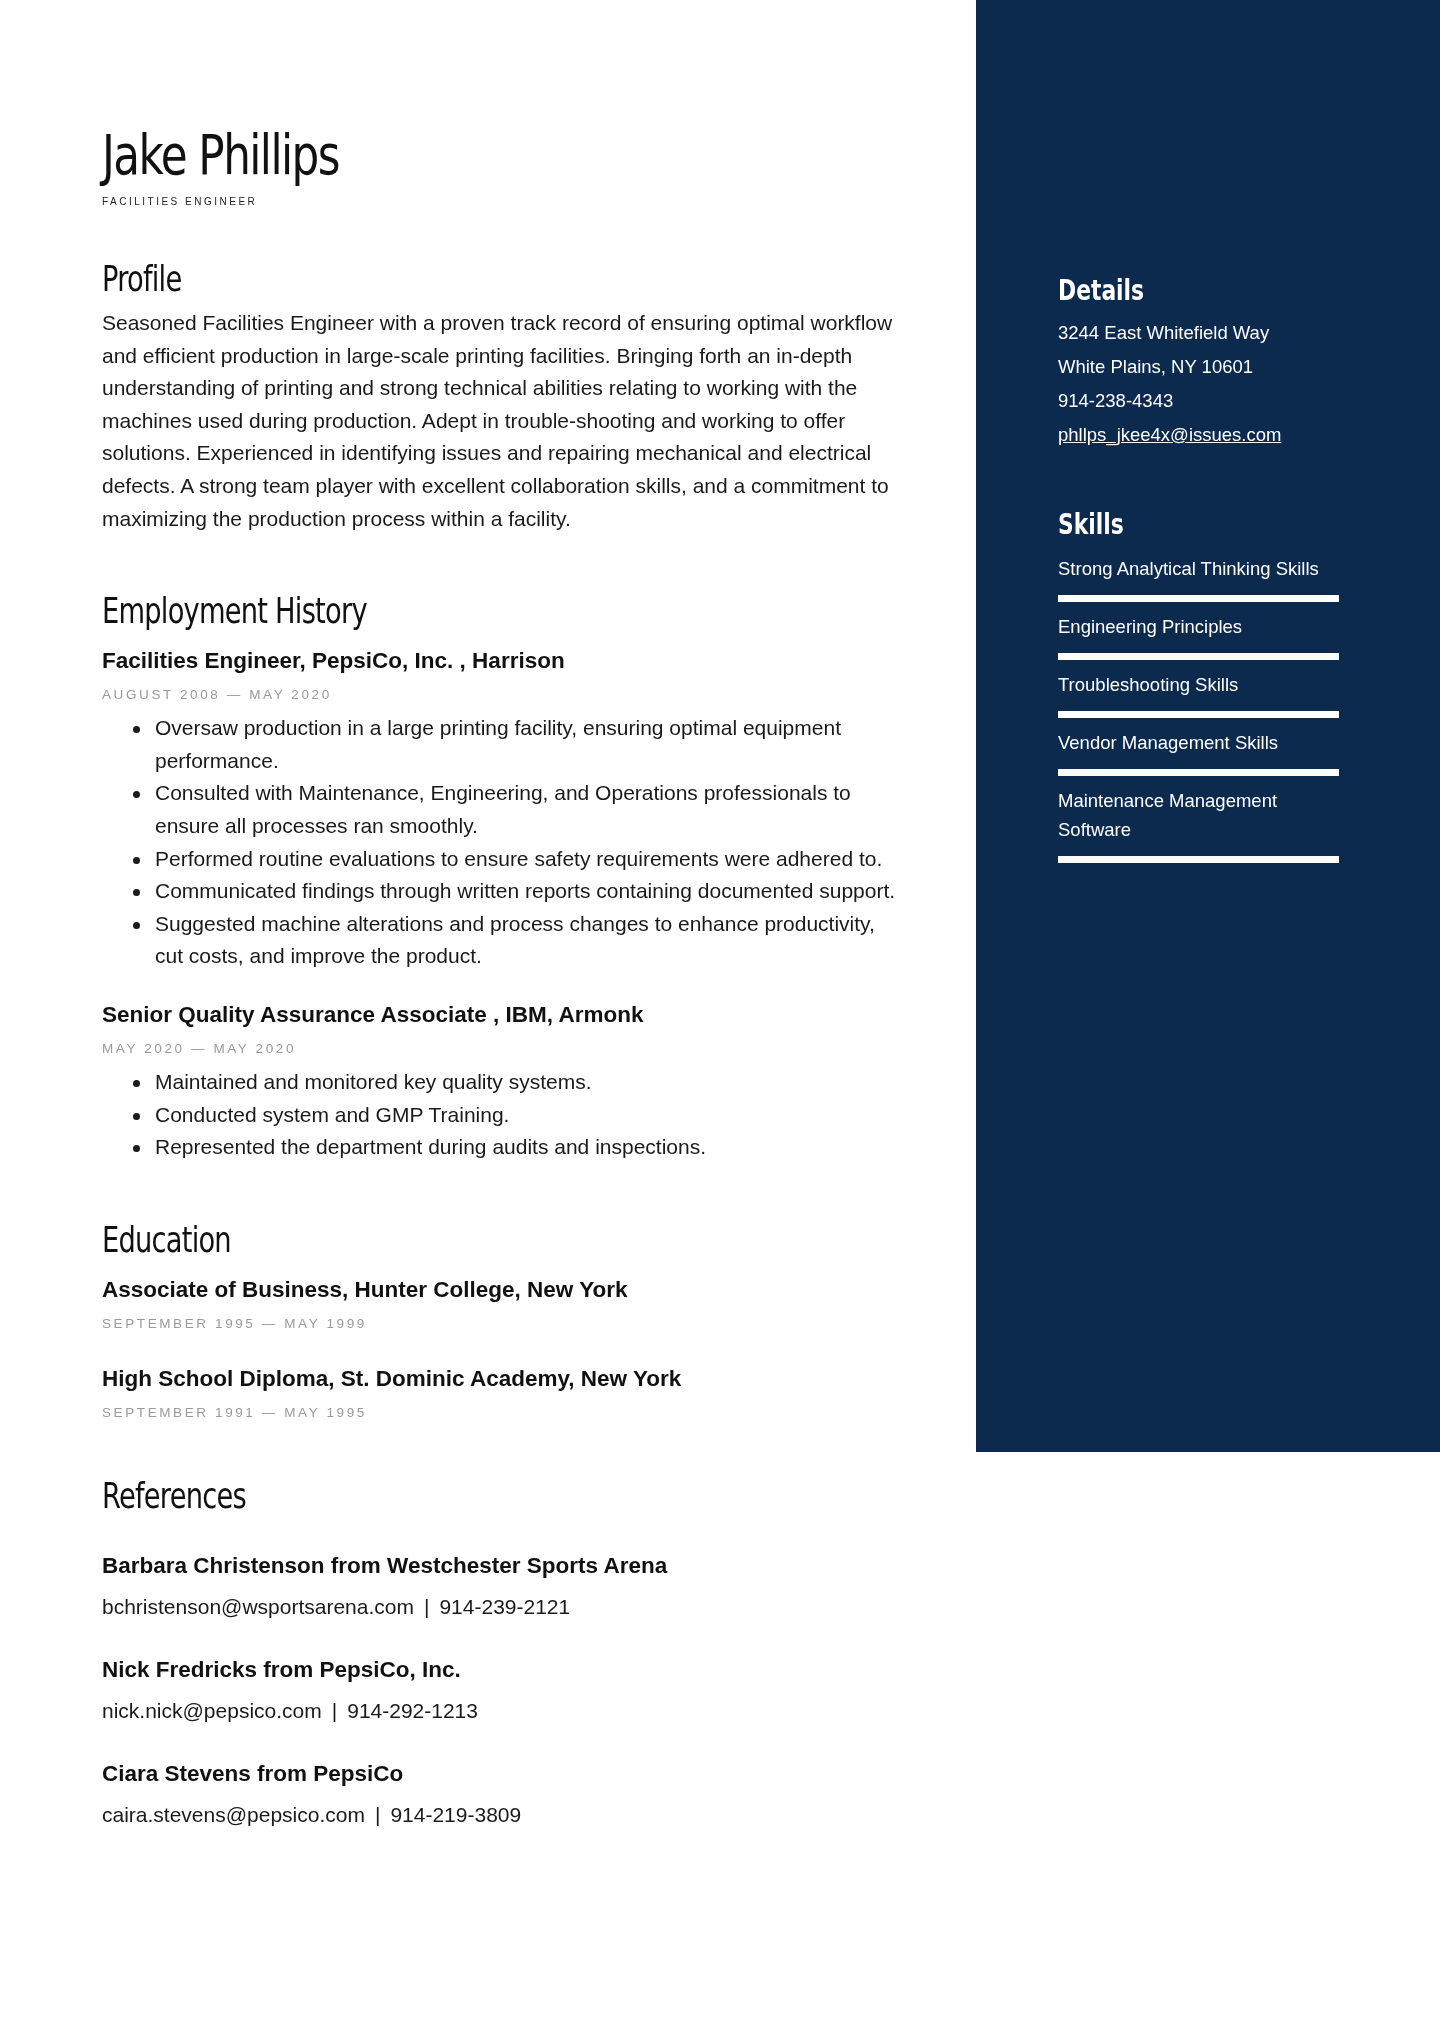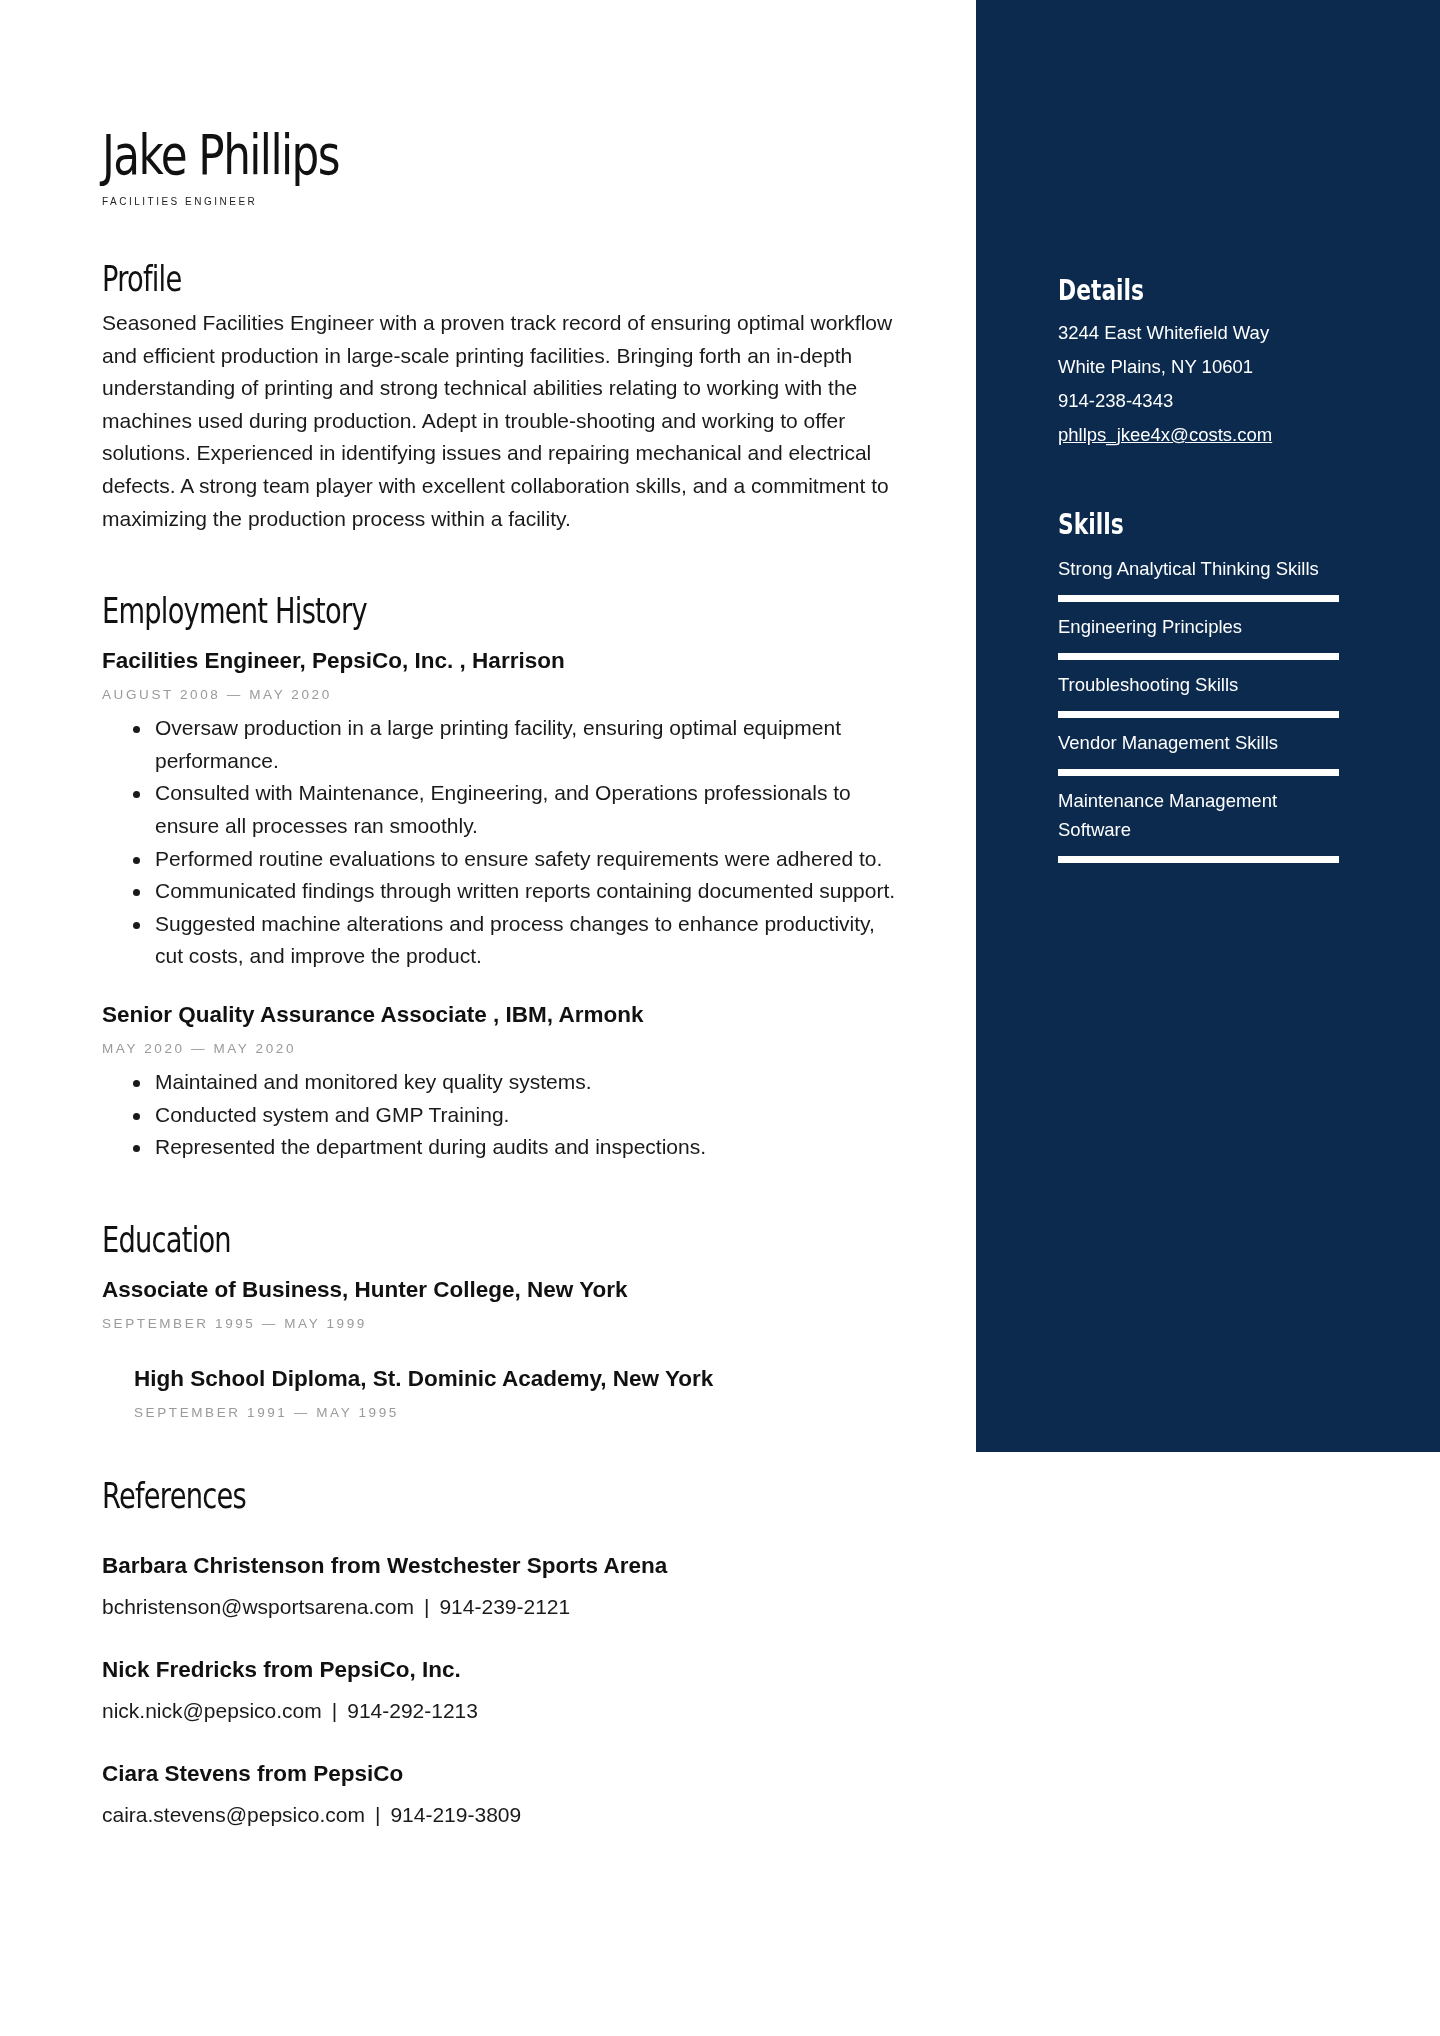--- a/index.html
+++ b/index.html
@@ -89,21 +89,21 @@
     .bullets li .dot {
       position: absolute;
       left: -22px; top: 14px;
       width: 7px; height: 7px;
       border-radius: 50%;
       background: #1a1a1a;
     }
     .employment .entry-title { margin-top: 12px; }
     .employment .entry + .entry { margin-top: 26px; }
     .education .entry-title { margin-top: 12px; }
-    .education .entry + .entry { margin-top: 32px; margin-left: 32px; }
+    .education .entry + .entry { margin-top: 32px; }
     .references .ref { margin-top: 12px; }
     .references .ref + .ref { margin-top: 26px; }
     .ref-contact {
       font-size: 21px;
       color: #1a1a1a;
       margin-top: 10px;
       line-height: 30px;
     }
     .ref-contact .sep { margin: 0 10px; }
 
@@ -223,21 +223,21 @@
   </section>
 </div>
 
 <aside class="sidebar" style="background: rgb(11, 42, 78);">
   <section>
     <h3 class="side-heading">Details</h3>
     <div class="details-list">
       <div>3244 East Whitefield Way</div>
       <div>White Plains, NY 10601</div>
       <div>914-238-4343</div>
-      <div><a href="#">phllps_jkee4x@costs.com</a></div>
+      <div><a href="#">phllps_jkee4x@issues.com</a></div>
     </div>
   </section>
 
   <section class="skills-section">
     <h3 class="side-heading">Skills</h3>
     <div class="skill">
       <div class="skill-name">Strong Analytical Thinking Skills</div>
       <div class="skill-bar">
           <div class="skill-fill" style="width: 100%;"></div>
         </div>

